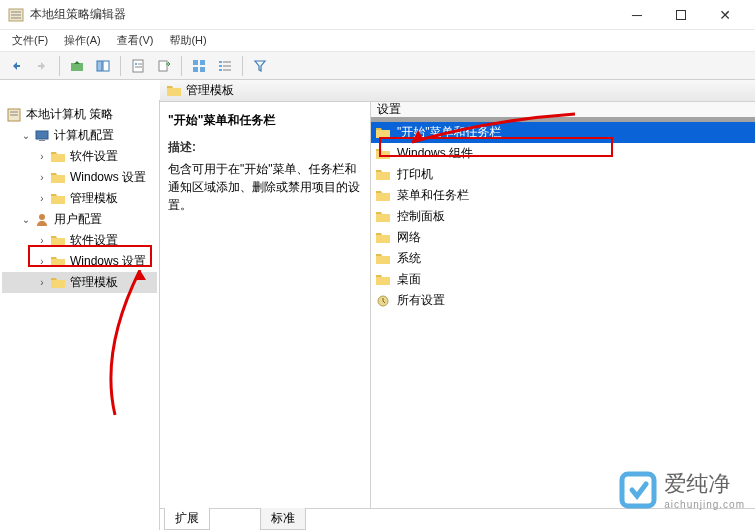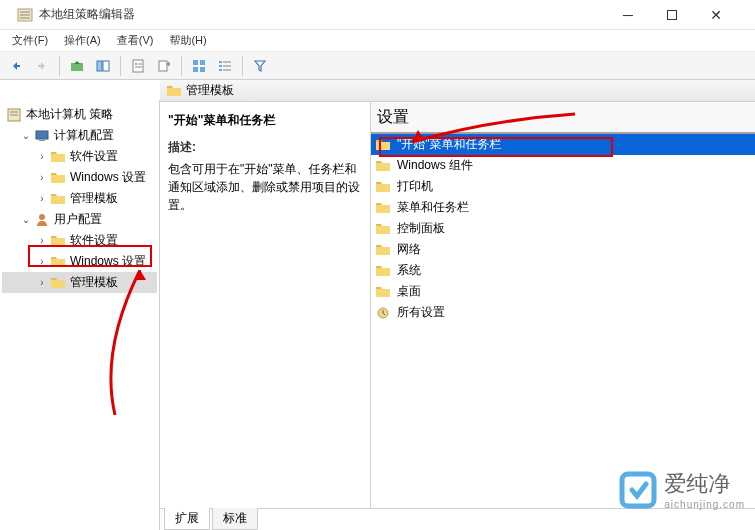--- a/index.html
+++ b/index.html
@@ -1,17 +1,17 @@
 <!DOCTYPE html>
 <html><head>
 <meta charset="utf-8">
 <style>
 * { margin:0; padding:0; box-sizing:border-box; }
 body { font-family:"Microsoft YaHei","Segoe UI",sans-serif; font-size:12px; background:#fff; width:755px; height:530px; overflow:hidden; position:relative; }
-.titlebar { display:flex; align-items:center; height:30px; padding:0 17px; border-bottom:1px solid #e8e8e8; }
+.titlebar { display:flex; align-items:center; height:30px; padding:0 8px; border-bottom:1px solid #e8e8e8; }
 .titlebar .app-icon { width:16px; height:16px; margin-right:6px; }
 .titlebar .title { flex:1; font-size:12px; color:#333; }
 .titlebar .win-controls { display:flex; }
 .win-btn { width:44px; height:30px; display:flex; align-items:center; justify-content:center; font-size:14px; color:#333; }
 .menubar { height:22px; display:flex; align-items:center; padding:0 4px; border-bottom:1px solid #e8e8e8; }
 .menubar .mitem { padding:2px 8px; font-size:11px; color:#333; }
 .toolbar { height:28px; display:flex; align-items:center; padding:0 4px; border-bottom:1px solid #d0d0d0; background:#f5f5f5; gap:2px; }
 .tbtn { width:24px; height:24px; display:flex; align-items:center; justify-content:center; border:1px solid transparent; }
 .tsep { width:1px; height:20px; background:#ccc; margin:0 3px; }
 .workarea { display:flex; height:calc(100% - 80px); }
@@ -25,27 +25,27 @@
 .highlight-box { position:absolute; border:2px solid #d00; pointer-events:none; }
 .content-pane { flex:1; display:flex; flex-direction:column; background:#fff; }
 .content-header { height:22px; background:linear-gradient(#f8f8f8,#e8e8e8); display:flex; align-items:center; padding:0 6px; border-bottom:1px solid #d0d0d0; font-size:12px; }
 .content-header .ticon { margin-right:4px; }
 .content-body { flex:1; display:flex; }
 .detail-pane { width:210px; padding:10px 8px; font-size:12px; }
 .detail-title { font-weight:bold; margin-bottom:10px; }
 .detail-label { color:#333; margin-bottom:4px;font-weight:bold; }
 .detail-desc { line-height:1.5; }
 .list-pane { flex:1; border-left:1px solid #d0d0d0; display:flex; flex-direction:column; }
-.list-header { height:32px; background:#f8f8f8; border-bottom:2px solid #a3a3a3; display:flex; align-items:center; padding-left:6px; font-size:16px; }
+.list-header { height:20px; background:#f8f8f8; border-bottom:5px solid #a3a3a3; display:flex; align-items:center; padding-left:6px; font-size:12px; }
 .list-body { flex:1; overflow:auto; }
 .list-row { display:flex; align-items:center; padding:2px 4px; font-size:12px; }
 .list-row.selected { background:#0a64d8; color:#fff; }
 .list-row .ticon { margin-right:6px; }
 .highlight-box2 { position:absolute; border:2px solid #d00; pointer-events:none; }
-.tabs { height:22px; border-top:1px solid #d0d0d0; display:flex; align-items:flex-end; padding-left:4px; background:#fff; }
+.tabs { height:22px; border-top:1px solid #d0d0d0; display:flex; align-items:flex-end; padding-left:4px; background:#fff;gap:48px; }
 .tab { padding:2px 10px; font-size:12px; border:1px solid #ccc; border-top:none; margin-right:2px; background:#f4f4f4; }
 .tab.active { background:#fff; }
 .watermark { position:absolute; bottom:20px; right:10px; display:flex; align-items:center; font-size:22px; color:#4a4a4a; opacity:0.85; gap:6px;}
 .watermark svg { width:40px; height:40px; }
 .watermark .wm-main { font-weight:300; }
 .watermark .wm-url { font-size:10px; letter-spacing:1px; color:#888; display:block; }
 .arrow { position:absolute; pointer-events:none; }
 svg.folder-icon path.fbody { fill:#f6d774; }
 svg.folder-icon path.ftab { fill:#e4be4a; }
 </style>

